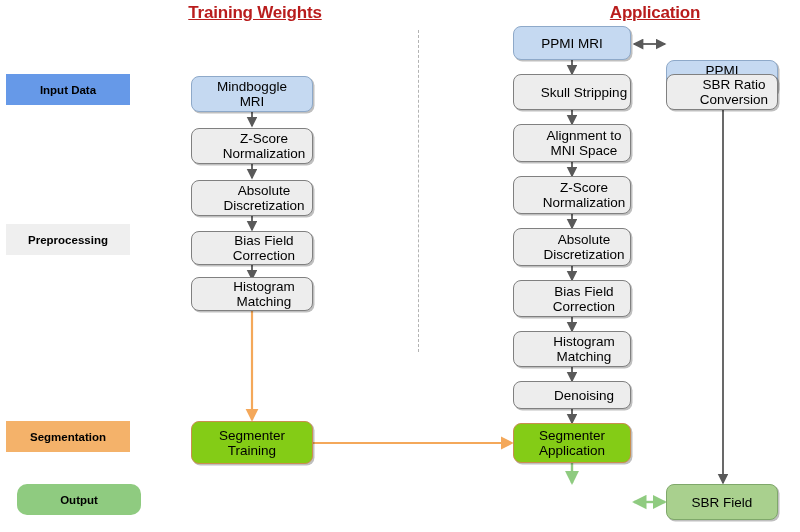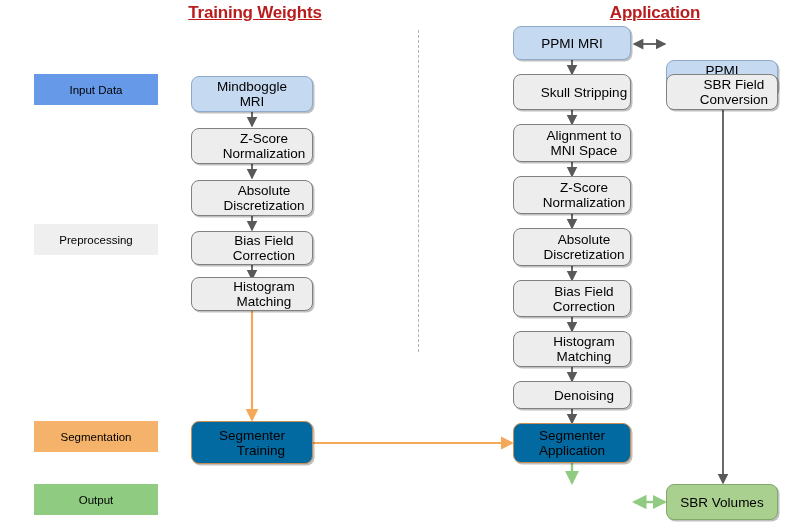--- a/index.html
+++ b/index.html
@@ -36,34 +36,33 @@
     align-items: center;
     justify-content: center;
     text-align: center;
     font-size: 13.5px;
     line-height: 15px;
     color: #000000;
     box-shadow: 1.5px 1.5px 0 rgba(0,0,0,0.25);
   }
   .node-input   { background: #c5d9f1; border-color: #8ea9c9; }
   .node-prep    { background: #ededed; border-color: #808080; padding-left: 24px; }
-  .node-seg     { background: #0369a1; border-color: #c98e4f; text-align: right; }
+  .node-seg     { background: #84cc16; border-color: #c98e4f; }
   .node-out     { background: #a9d08e; border-color: #7fa86a; }
 
   .legend {
     position: absolute;
     box-sizing: border-box;
     display: flex;
     align-items: center;
     justify-content: center;
     font-size: 11.5px;
-    font-weight: normal;
+    font-weight: bold;
     color: #000000;
     text-align: center;
-    margin-left: 28px;
   }
   .legend-input { background: #6699e8; }
   .legend-prep  { background: #efefef; }
   .legend-seg   { background: #f4b26a; }
   .legend-out   { background: #8fcb80; }
 
   svg.edges {
     position: absolute;
     left: 0; top: 0;
     width: 800px; height: 532px;
@@ -86,21 +85,21 @@
 
   <div class="legend legend-input" style="left:6px; top:74px; width:124px; height:31px;">
     <span>Input Data</span>
   </div>
   <div class="legend legend-prep" style="left:6px; top:224px; width:124px; height:31px;">
     <span>Preprocessing</span>
   </div>
   <div class="legend legend-seg" style="left:6px; top:421px; width:124px; height:31px;">
     <span>Segmentation</span>
   </div>
-  <div class="legend legend-out" style="left:6px; top:484px; width:124px; height:31px;">
+  <div class="legend legend-out" style="left:17px; top:484px; width:124px; height:31px;border-radius:10px;">
     <span>Output</span>
   </div>
 
   <svg class="edges" viewBox="0 0 800 532">
     <defs>
       <marker id="arrGray" markerWidth="8" markerHeight="8" refX="5.2" refY="3" orient="auto">
         <path d="M0,0 L6,3 L0,6 z" fill="#595959"></path>
       </marker>
       <marker id="arrGrayStart" markerWidth="8" markerHeight="8" refX="0.8" refY="3" orient="auto">
         <path d="M6,0 L0,3 L6,6 z" fill="#595959"></path>
@@ -248,22 +247,22 @@
 
   <div class="node node-input" style="left:666px; top:24px; width:112px; height:36px;margin-top:36px;">
     <span>
       <span>PPMI</span><br>
       <span>DaTSCAN</span>
     </span>
   </div>
 
   <div class="node node-prep" style="left:666px; top:74px; width:112px; height:36px;">
     <span>
-      <span>SBR Field</span><br>
+      <span>SBR Ratio</span><br>
       <span>Conversion</span>
     </span>
   </div>
 
   <div class="node node-out" style="left:666px; top:484px; width:112px; height:36px;">
-    <span>SBR Volumes</span>
+    <span>SBR Field</span>
   </div>
 
 </div>
 
 </body></html>

